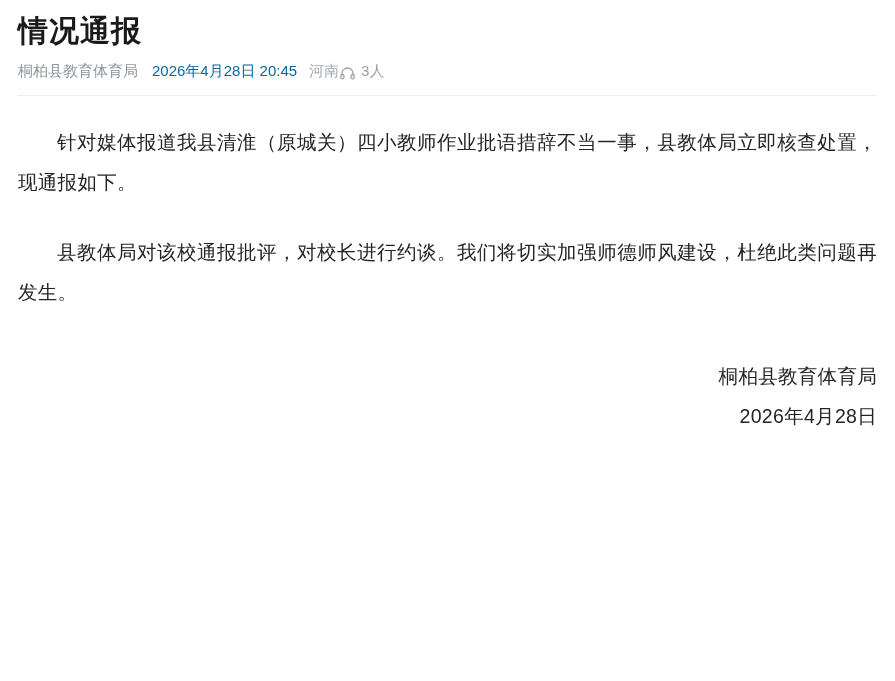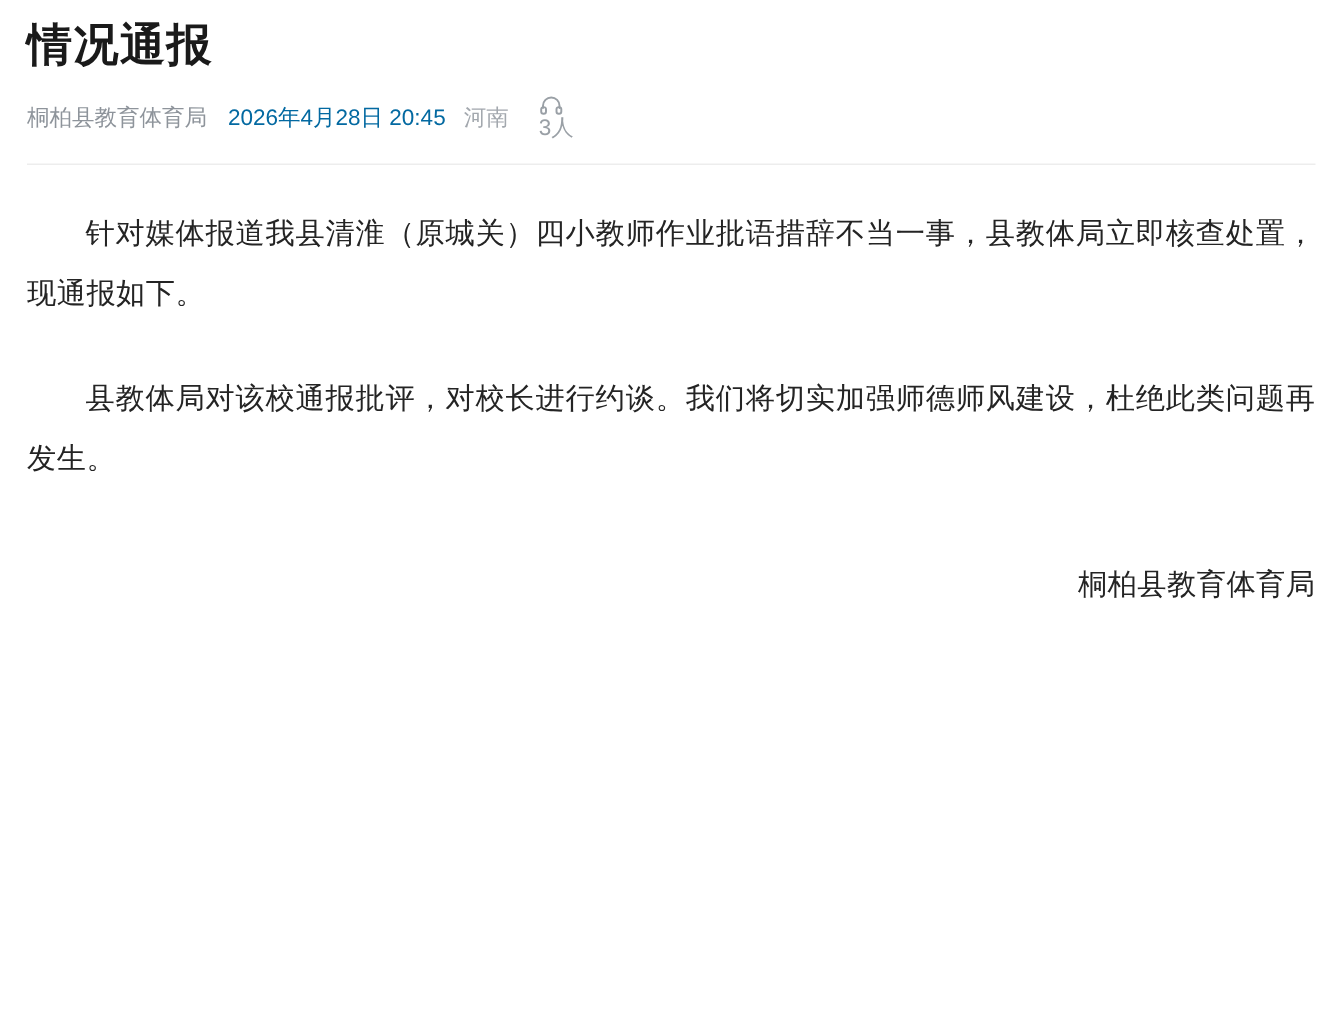--- a/index.html
+++ b/index.html
@@ -40,27 +40,26 @@
   .meta-source {
     color: #8e949b;
     margin-right: 14px;
   }
   .meta-date {
     color: #0369a1;
     margin-right: 12px;
   }
   .meta-loc {
     color: #a3a8ae;
-    margin-right: 20px;
+    margin-right: 1px;
   }
   .meta-listen {
     display: flex;
     align-items: center;
     color: #9aa0a6;
-    flex-direction: column;
   }
   .headphone-icon {
     display: inline-block;
     width: 16px;
     height: 14px;
     margin-right: 5px;
     position: relative;
     top: 1px;
   }
   .divider {
@@ -118,16 +117,17 @@
   </div>
 
   <div class="divider"></div>
 
   <div class="body-text">
     <p class="para">针对媒体报道我县清淮（原城关）四小教师作业批语措辞不当一事，县教体局立即核查处置，现通报如下。</p>
     <p class="para">县教体局对该校通报批评，对校长进行约谈。我们将切实加强师德师风建设，杜绝此类问题再发生。</p>
 
     <div class="signature">
       <span class="sign-line">桐柏县教育体育局</span>
+      <span class="sign-line">2026年4月28日</span>
     </div>
   </div>
 
 </div>
 
 </body></html>

